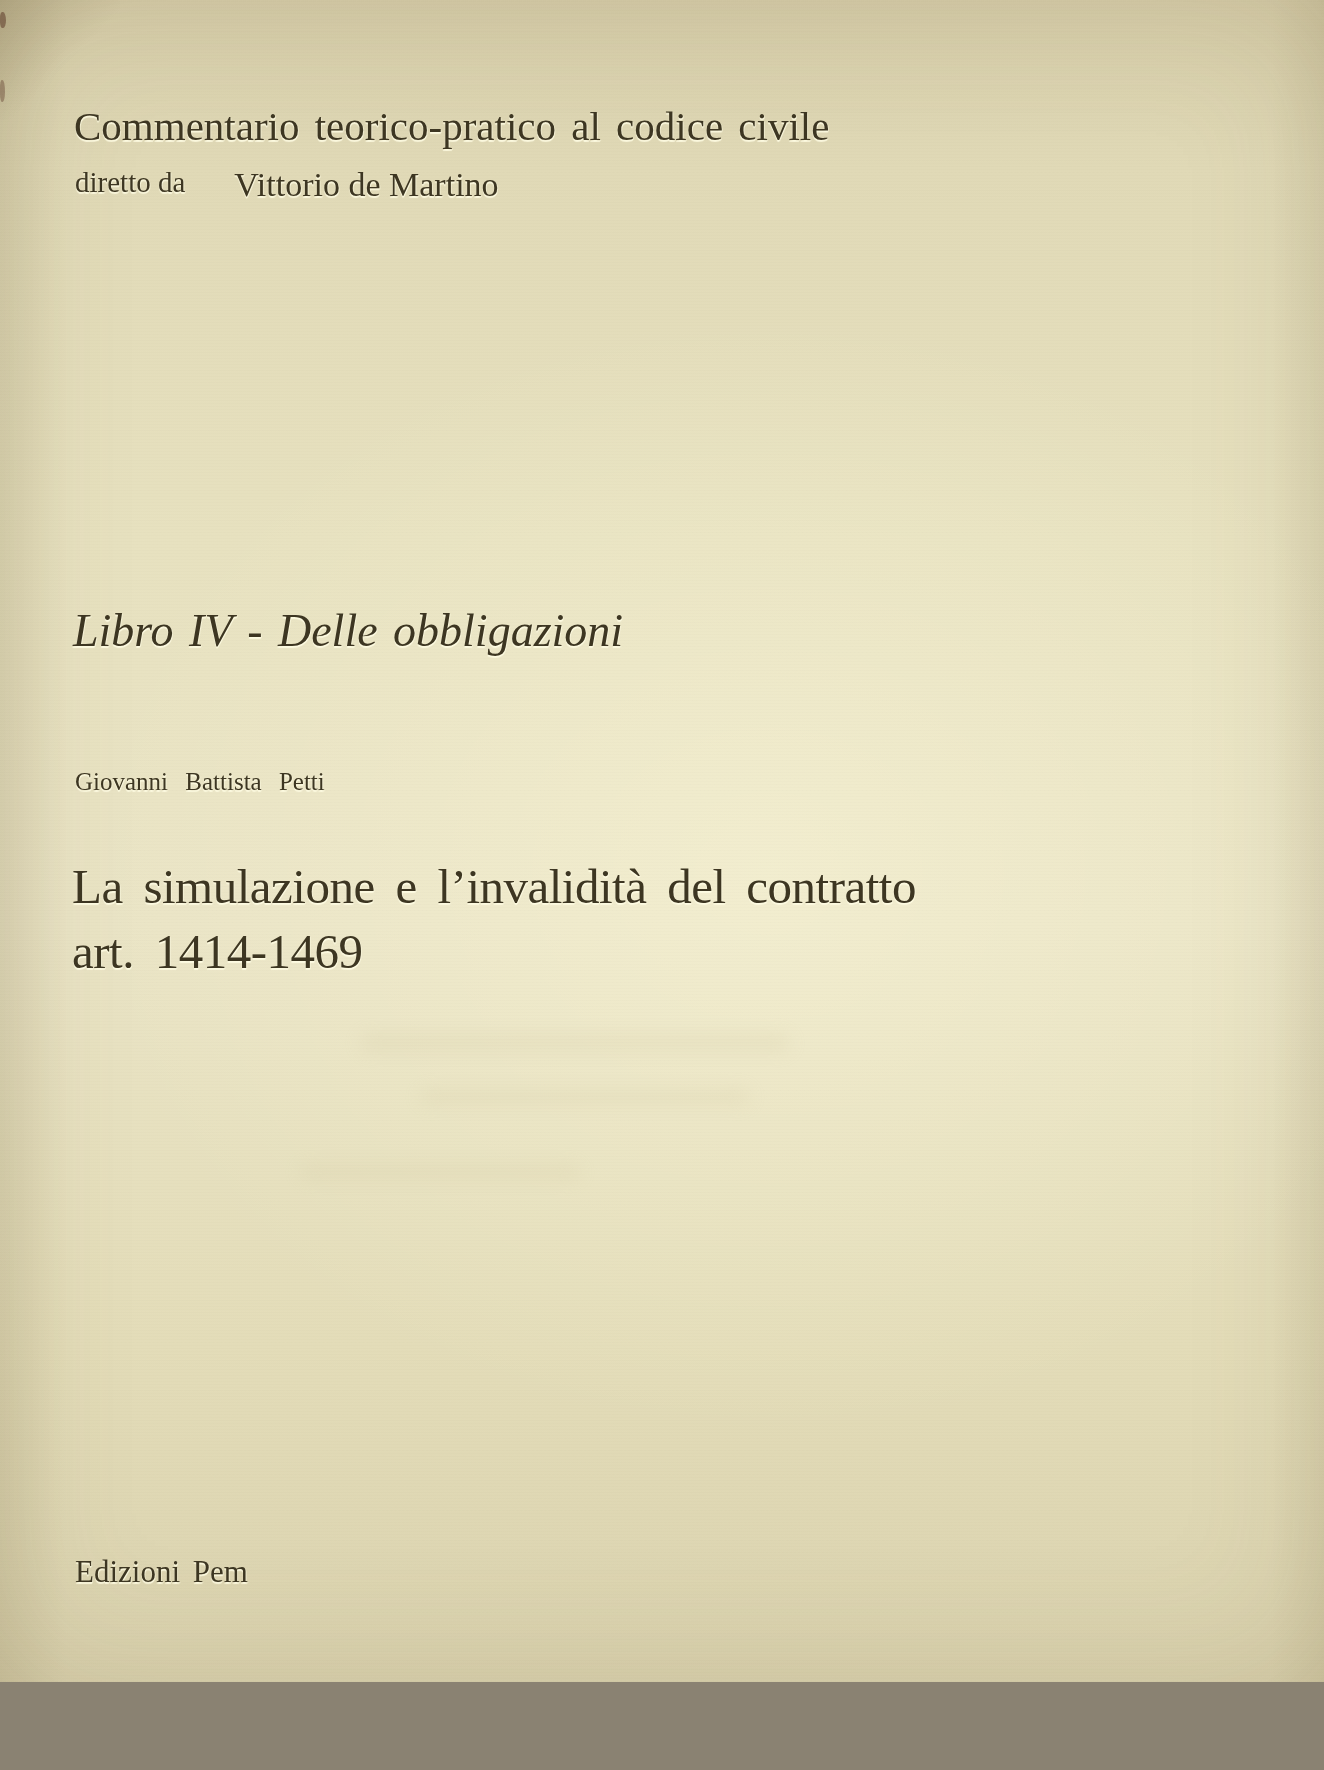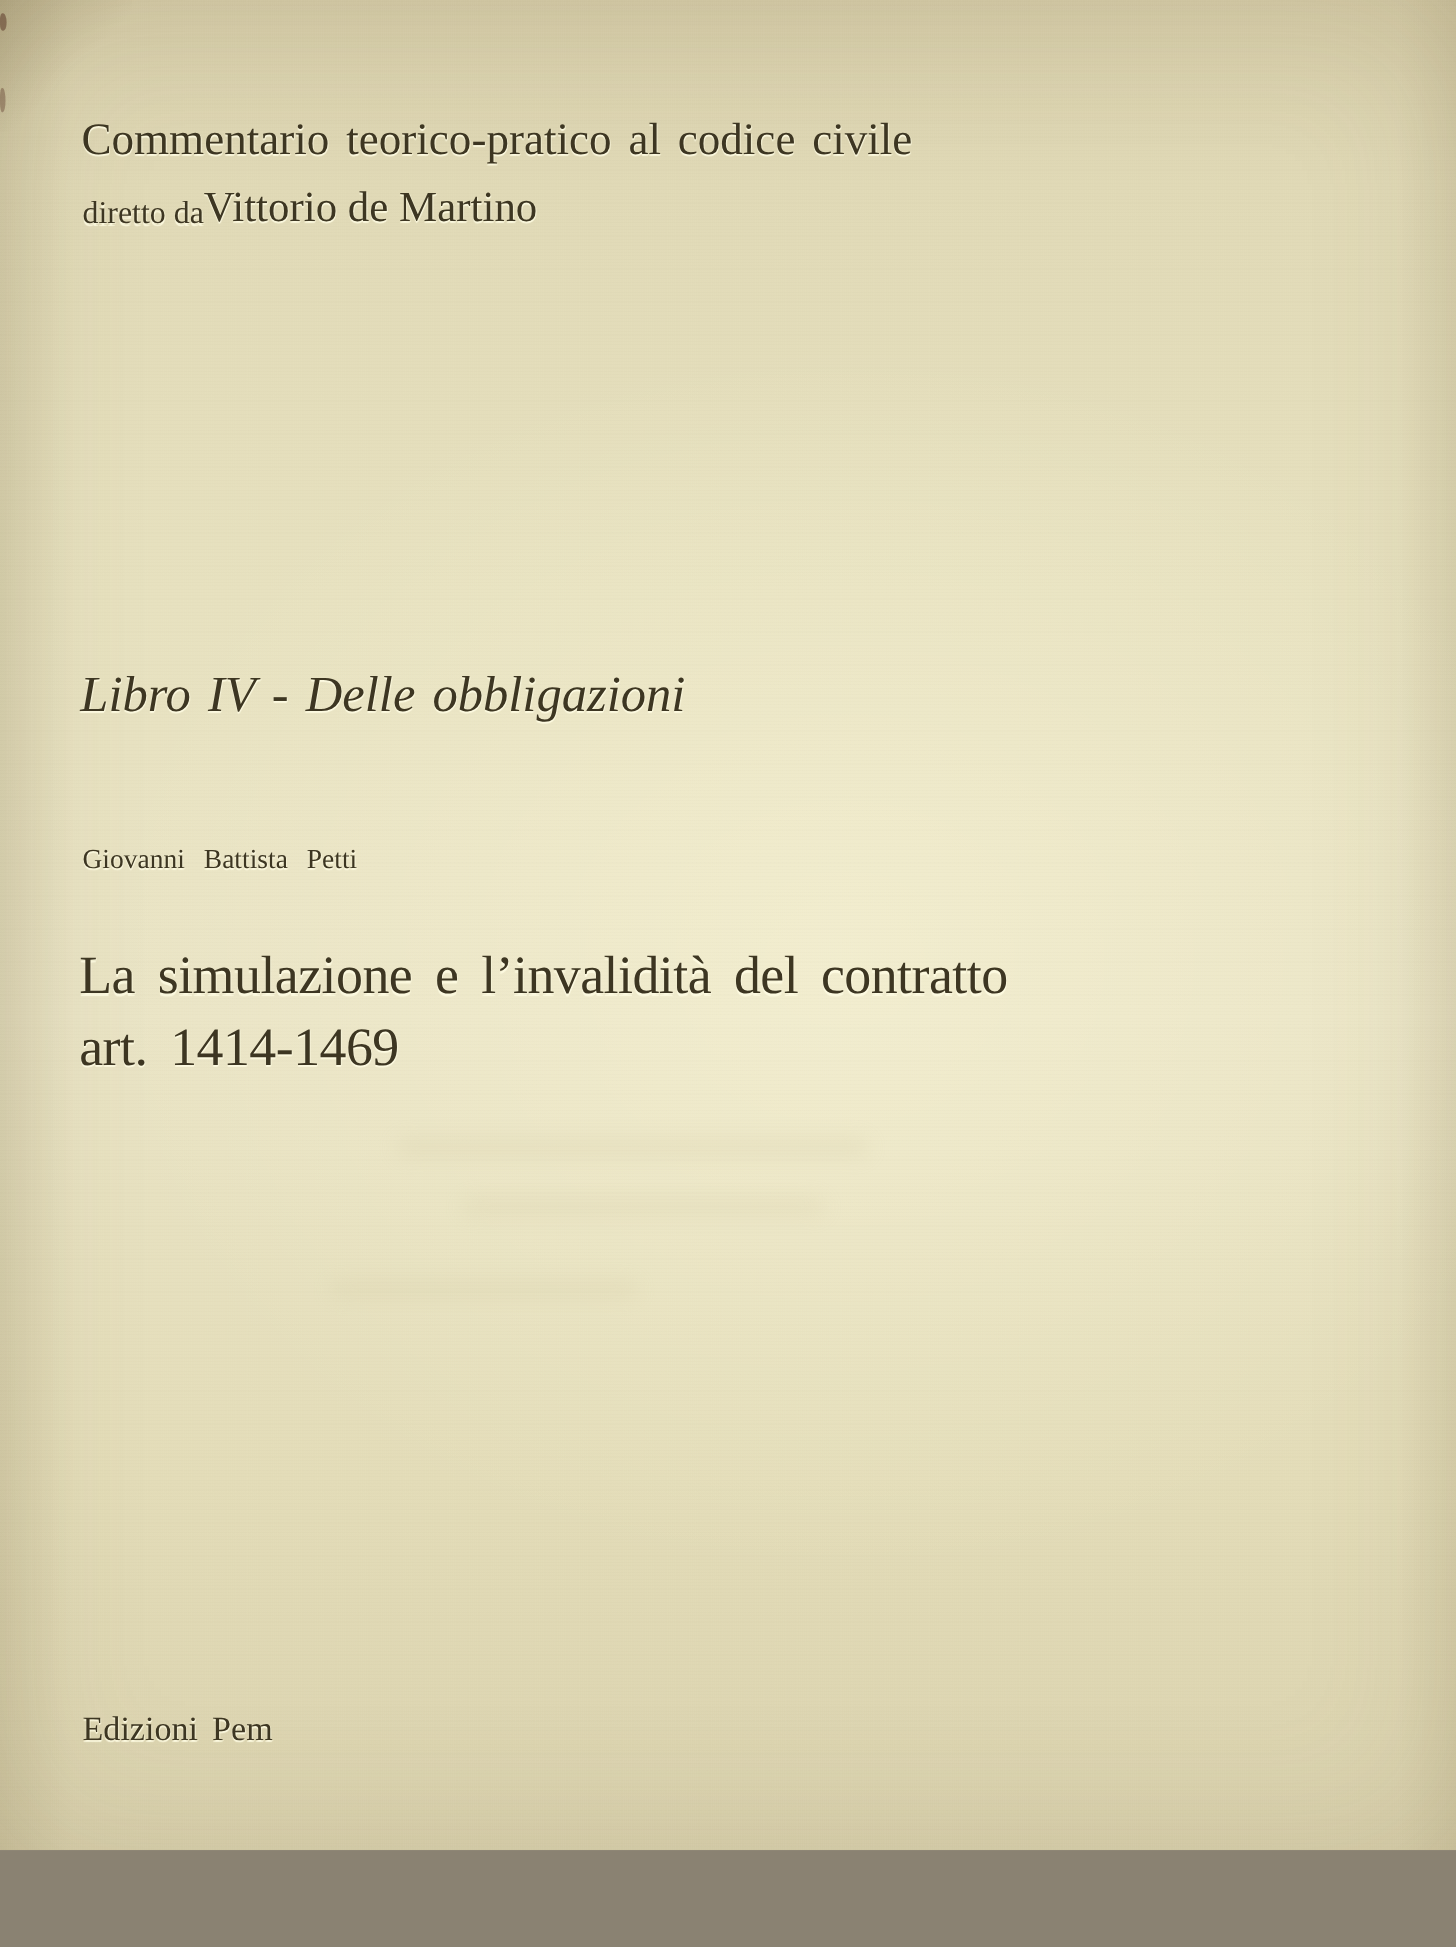--- a/index.html
+++ b/index.html
@@ -75,24 +75,25 @@
   .series-title {
     position: absolute;
     left: 74px; top: 102px;
     font-size: 41px;
     word-spacing: 5px;
   }
   .editor-line {
     position: absolute;
     left: 75px; top: 166px;
     display: flex;
-    align-items: flex-end;
+    align-items: flex-start;
+    gap: 13px;
   }
   .editor-prefix { font-size: 29px; }
-  .editor-name  { font-size: 39px; }
+  .editor-name  { font-size: 34px; margin-left: 36px; }
   .book-part {
     position: absolute;
     left: 73px; top: 604px;
     font-style: italic;
     font-size: 46px;
     word-spacing: 4px;
   }
   .author {
     position: absolute;
     left: 75px; top: 768px;

